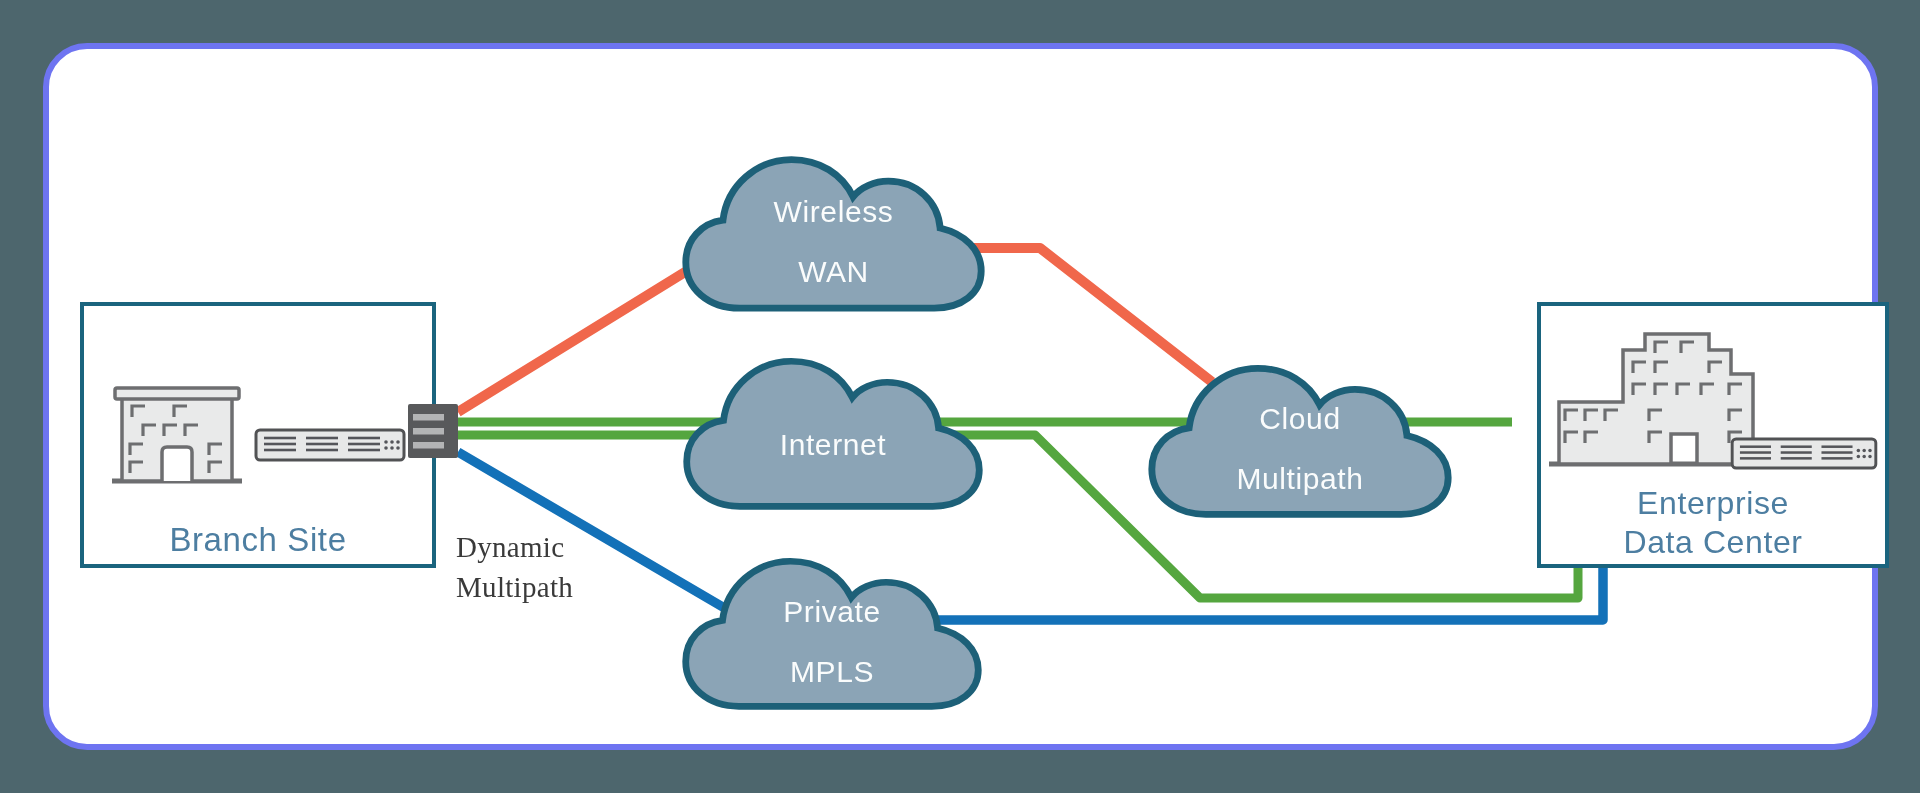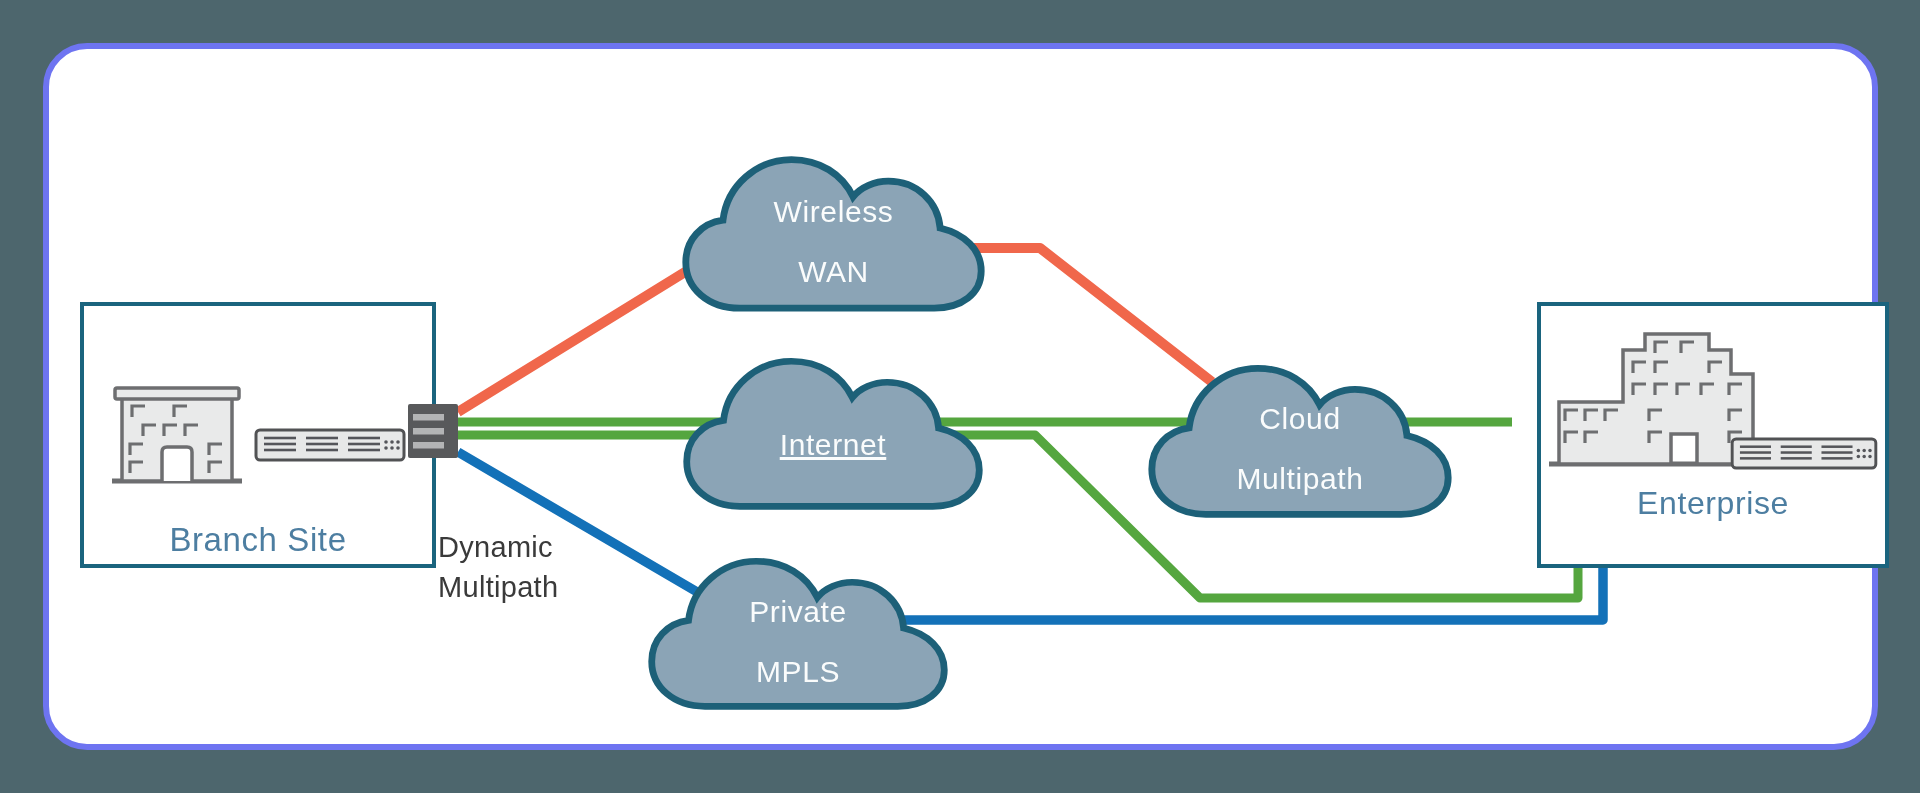--- a/index.html
+++ b/index.html
@@ -38,23 +38,24 @@
   .cloud > svg{position:absolute;left:0;top:0;width:100%;height:100%;}
   .cloud-path{fill:var(--cloud-fill,#8ba4b6);stroke:var(--cloud-stroke,#1d6078);stroke-width:7;}
   .cloud-label{
     position:absolute;left:0;top:0;right:0;bottom:0;
     display:flex;flex-direction:column;align-items:center;justify-content:center;
     transform:translateY(12px);
     color:#fafcfc;font-size:30px;line-height:37px;letter-spacing:.6px;gap:23px;
   }
   .cloud-label span:empty{display:none;}
   .annotation{
-    position:absolute;left:438px;top:527px;
+    position:absolute;left:456px;top:527px;
     font-size:29px;line-height:40px;letter-spacing:.3px;
     color:var(--annotation-color,#3a3a3a);
+    font-family:Liberation Serif, serif;
   }
   .annotation span{display:block;}
   .win{stroke:var(--icon-gray,#6d6e70);stroke-width:3.2;fill:none;}
   .bshape{fill:var(--icon-fill,#e9eaea);stroke:var(--icon-gray,#6d6e70);stroke-width:3.5;}
   .baseline{stroke:var(--icon-gray,#6d6e70);stroke-width:5;}
   .app-body{fill:#e7e8e8;stroke:#515254;stroke-width:3;}
   .app-line{stroke:#54555a;stroke-width:2.6;}
   .app-dot{fill:#54555a;}
 </style>
 </head>
@@ -166,44 +167,45 @@
         <circle cx="132" cy="14" r="1.8"></circle>
           <circle cx="138" cy="14" r="1.8"></circle>
           <circle cx="144" cy="14" r="1.8"></circle>
         <circle cx="132" cy="20" r="1.8"></circle>
           <circle cx="138" cy="20" r="1.8"></circle>
           <circle cx="144" cy="20" r="1.8"></circle>
       </g>
     </svg>
     <div class="box-label" style="top:178px;font-size:32px;">
       <span>Enterprise</span>
+      <span>Data Center</span>
     </div>
   </div>
 
   <div class="cloud" style="left:677px;top:143px;width:313px;height:172px;">
     <svg viewBox="0 0 320 176" preserveAspectRatio="none">
       <path class="cloud-path" d="M64,169 C32,169 9,149 9,122 C9,99 25,82 47,79 C51,44 81,17 117,17 C146,17 169,32 180,55 C188,45 202,39 216,39 C245,39 267,60 269,87 C294,93 311,109 311,131 C311,154 291,169 263,169 Z"></path>
     </svg>
     <div class="cloud-label">
       <span>Wireless</span>
       <span>WAN</span>
     </div>
   </div>
 
   <div class="cloud" style="left:678px;top:345px;width:310px;height:168px;">
     <svg viewBox="0 0 320 176" preserveAspectRatio="none">
       <path class="cloud-path" d="M64,169 C32,169 9,149 9,122 C9,99 25,82 47,79 C51,44 81,17 117,17 C146,17 169,32 180,55 C188,45 202,39 216,39 C245,39 267,60 269,87 C294,93 311,109 311,131 C311,154 291,169 263,169 Z"></path>
     </svg>
-    <div class="cloud-label" style="transform:translateY(15px);text-decoration:underline;">
+    <div class="cloud-label" style="transform:translateY(15px);">
       <span>Internet</span>
 
     </div>
   </div>
 
-  <div class="cloud" style="left:643px;top:545px;width:310px;height:168px;">
+  <div class="cloud" style="left:677px;top:545px;width:310px;height:168px;">
     <svg viewBox="0 0 320 176" preserveAspectRatio="none">
       <path class="cloud-path" d="M64,169 C32,169 9,149 9,122 C9,99 25,82 47,79 C51,44 81,17 117,17 C146,17 169,32 180,55 C188,45 202,39 216,39 C245,39 267,60 269,87 C294,93 311,109 311,131 C311,154 291,169 263,169 Z"></path>
     </svg>
     <div class="cloud-label">
       <span>Private</span>
       <span>MPLS</span>
     </div>
   </div>
 
   <div class="cloud" style="left:1143px;top:352px;width:314px;height:169px;">

